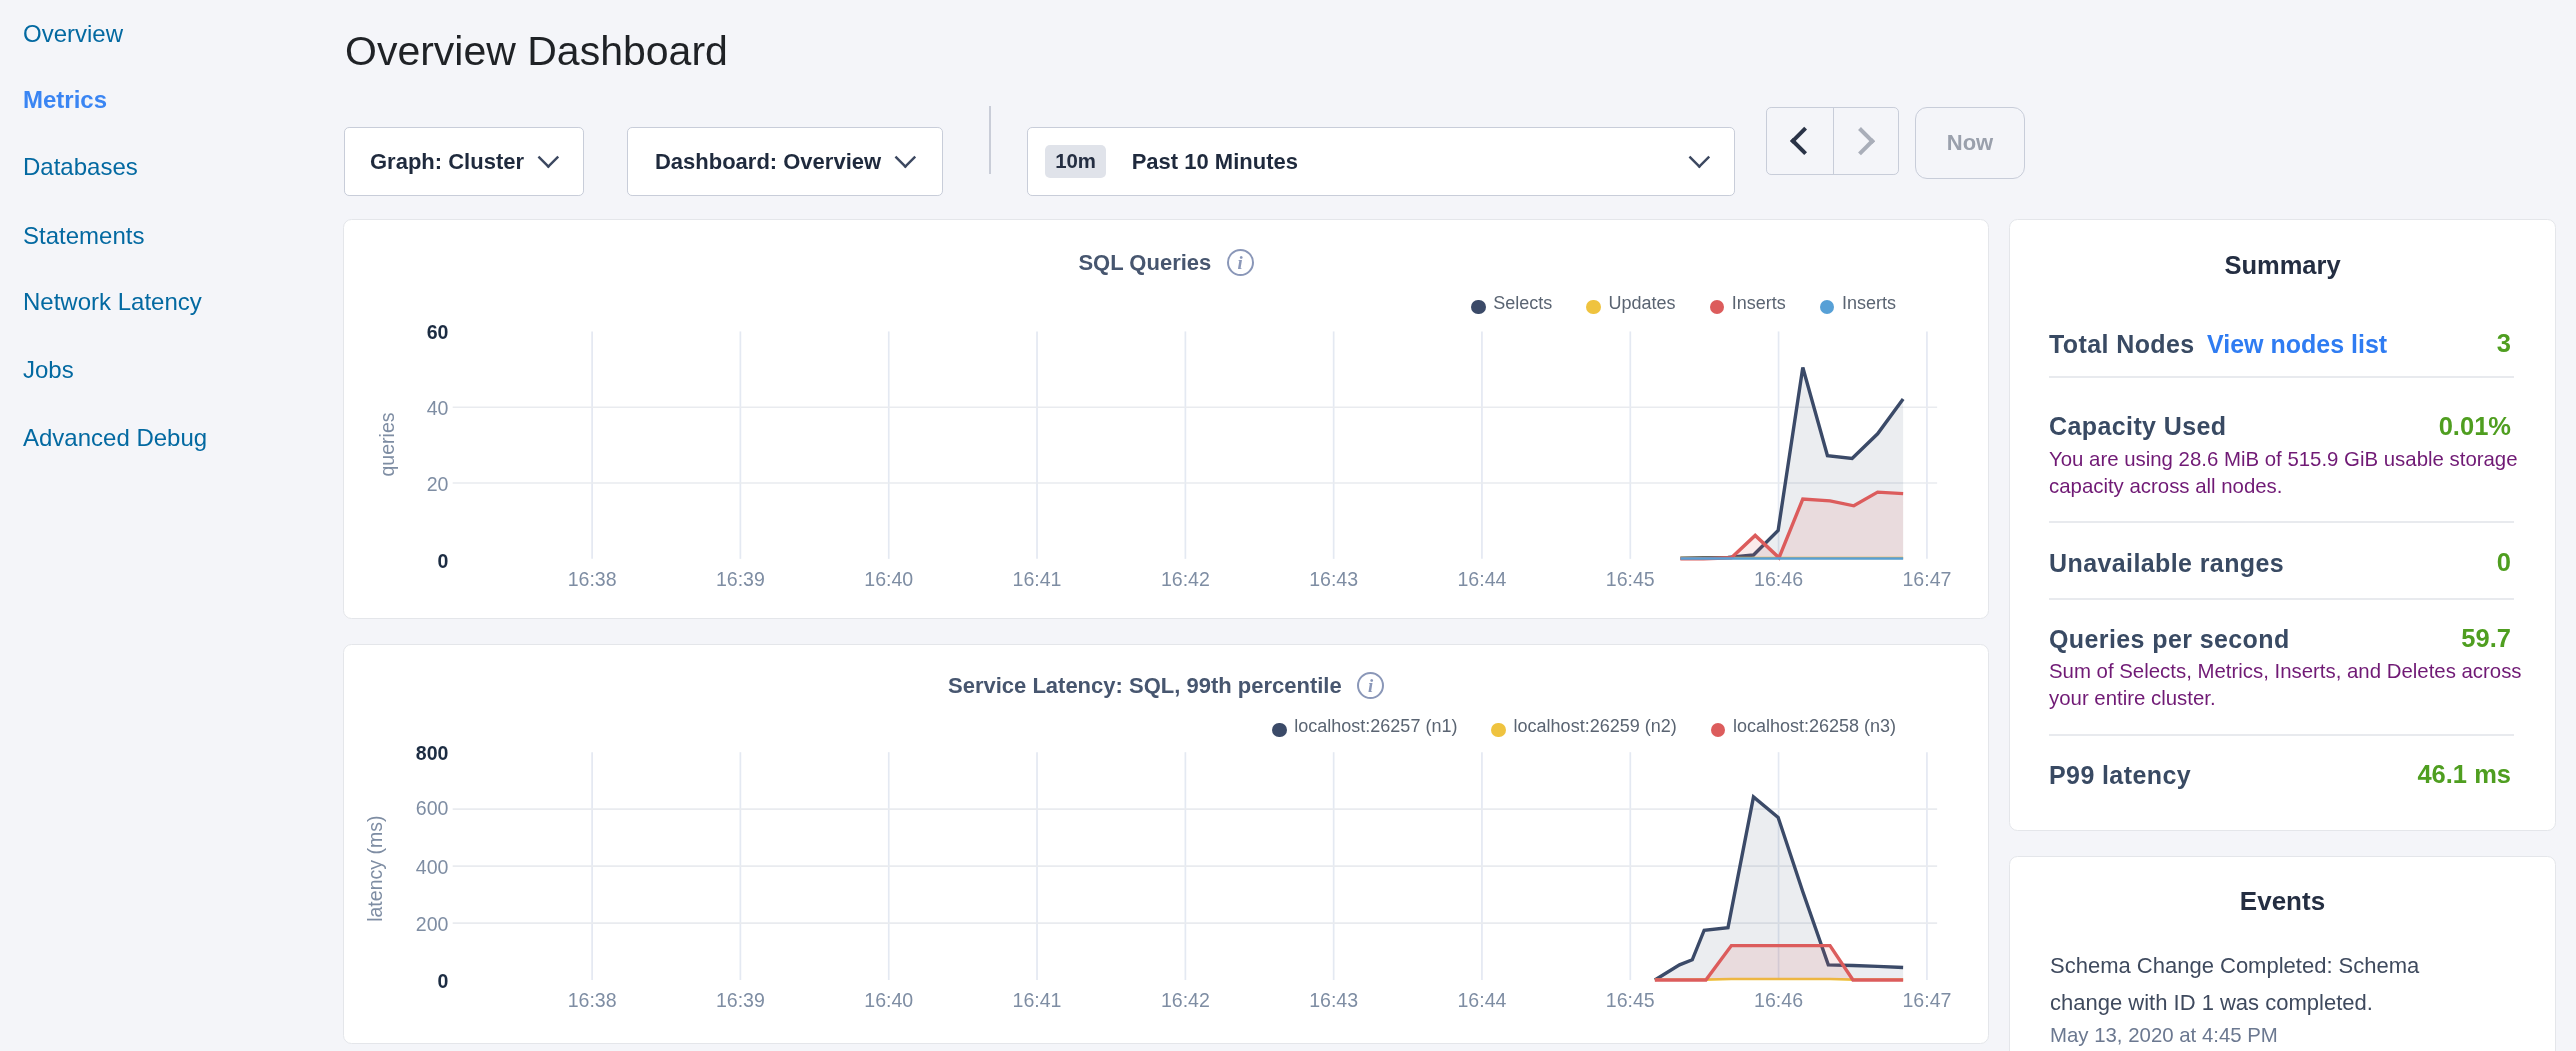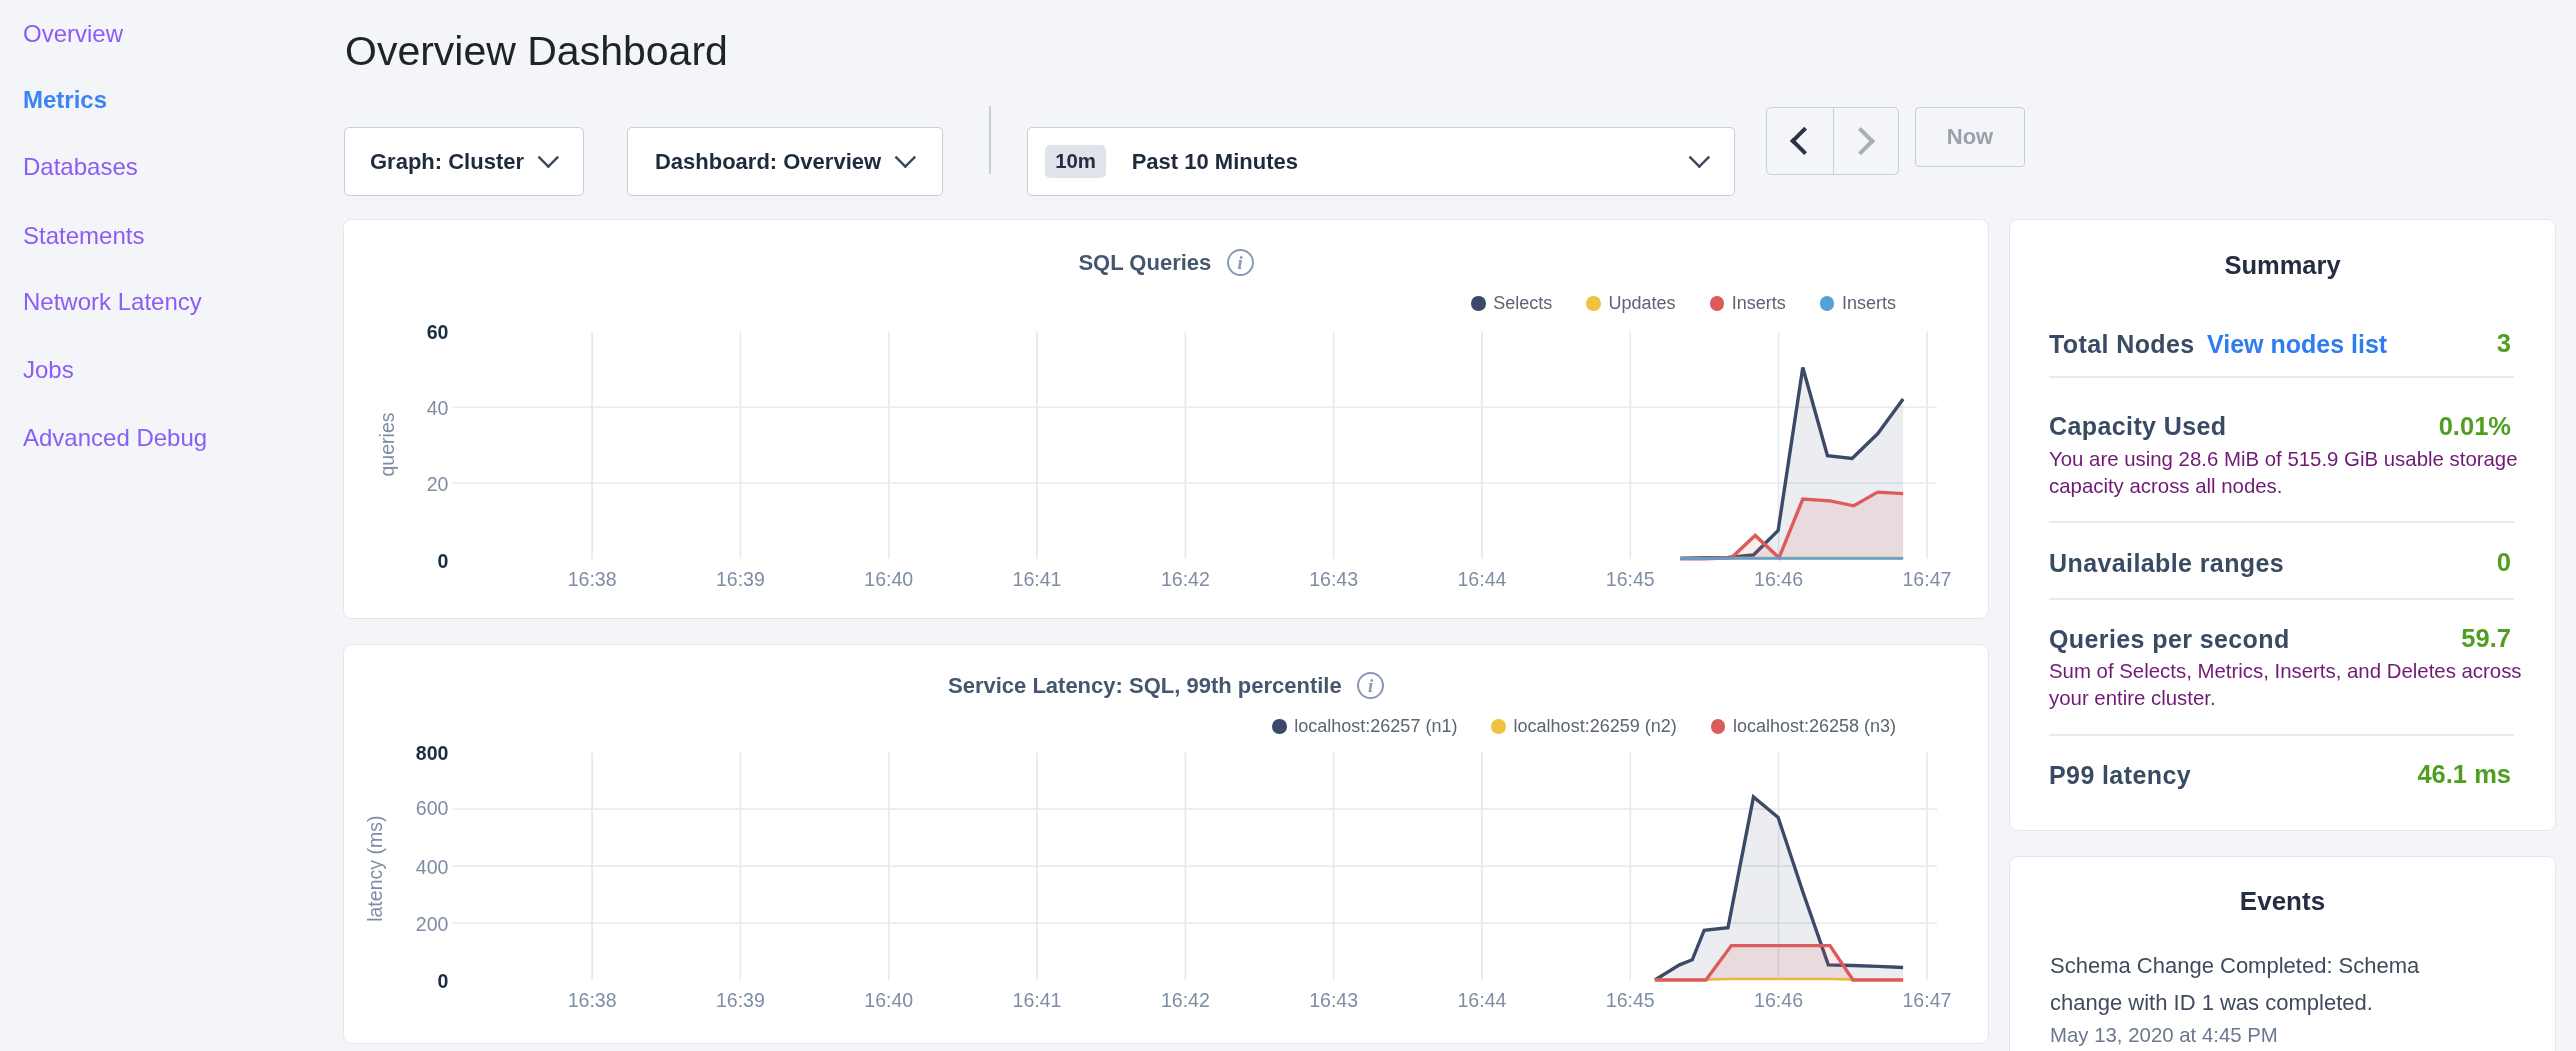--- a/index.html
+++ b/index.html
@@ -1,45 +1,45 @@
 <!DOCTYPE html>
 <html style="font-size:13.6px"><head>
 <meta charset="utf-8">
 <style>
 * { margin:0; padding:0; box-sizing:border-box; }
 html,body { width:2576px; height:1051px; }
 body { position:relative; background:#f4f5f9; font-family:"Liberation Sans",sans-serif; overflow:hidden; }
 .abs { position:absolute; }
 
 
-.nav { position:absolute; left:23px; font-size:24px; font-weight:400; color:#8b5cf6; }
+.nav { position:absolute; left:23px; font-size:24px; font-weight:400; color:#0369a1; }
 .nav.active { color:#3a85f3; font-weight:700; }
 
 
 .pagetitle { position:absolute; left:345px; top:28px; font-size:41px; font-weight:400; color:#1f2226; letter-spacing:0; }
 
 
 .ctl { position:absolute; top:107px; height:69px; background:#fff; border:1.7px solid #c8cdd9; border-radius:5.1px; display:flex; align-items:center; justify-content:center;margin-top:20px; }
 .ctl .lbl { font-size:22px; font-weight:700; color:#1f2a3d; }
 .chev { display:inline-block; width:18.7px; height:18.7px; border-right:3.4px solid #3c4860; border-bottom:3.4px solid #3c4860; transform:rotate(45deg) scale(.8); margin-top:-8.5px; }
 .vdiv { position:absolute; left:989px; top:106px; height:68px; width:1.7px; background:#c9cdd8; }
 .badge10m { background:#e0e3ea; border-radius:5.1px; font-size:20.4px; font-weight:700; color:#242e42; padding:5.1px 10.2px; }
 
 
 .arrbox { position:absolute; left:1766px; top:107px; width:133px; height:68px; border:1.7px solid #c8cdd9; border-radius:5.1px; display:flex; }
 .arrcell { width:50%; height:100%; display:flex; align-items:center; justify-content:center; }
 .arrcell + .arrcell { border-left:1.7px solid #c8cdd9; }
-.nowbtn { position:absolute; left:1915px; top:107px; width:110px; height:60px; border:1.7px solid #c8cdd9; border-radius:4px; display:flex; align-items:center; justify-content:center; font-size:22px; font-weight:700; color:#9aa0ac; }
+.nowbtn { position:absolute; left:1915px; top:107px; width:110px; height:72px; border:1.7px solid #c8cdd9; border-radius:12px; display:flex; align-items:center; justify-content:center; font-size:22px; font-weight:700; color:#9aa0ac; }
 
 
 .card { position:absolute; background:#fff; border:1.7px solid #e4e6ea; border-radius:8.5px; }
 
 .charttitle { position:absolute; width:1646px; display:flex; align-items:center; justify-content:center; gap:15.3px; font-size:22px; font-weight:700; color:#47566f; }
 .infoi { width:27px; height:27px; border-radius:50%; border:2.6px solid #8a97b8; color:#8a97b8; font-size:18.7px; font-weight:700; display:flex; align-items:center; justify-content:center; font-family:"Liberation Serif",serif; font-style:italic; }
-.legend { position:absolute; display:flex; align-items:center; font-size:18px; color:#5a6472; }
+.legend { position:absolute; display:flex; align-items:flex-end; font-size:18px; color:#5a6472; }
 .dot { width:14.5px; height:14.5px; border-radius:50%; display:inline-block; margin-right:7.7px; }
 
 
 .sumlabel { font-size:25px; font-weight:700; color:#394a63; letter-spacing:0.4px; }
 .sumvalue { font-size:25.5px; font-weight:700; color:#4f9e20; }
 .sumdesc { font-size:20.4px; color:#701a75; line-height:27px; }
 .hdiv { position:absolute; left:2049px; width:465px; height:1.7px; background:#e8eaee; }
 </style>
 </head>
 <body>

